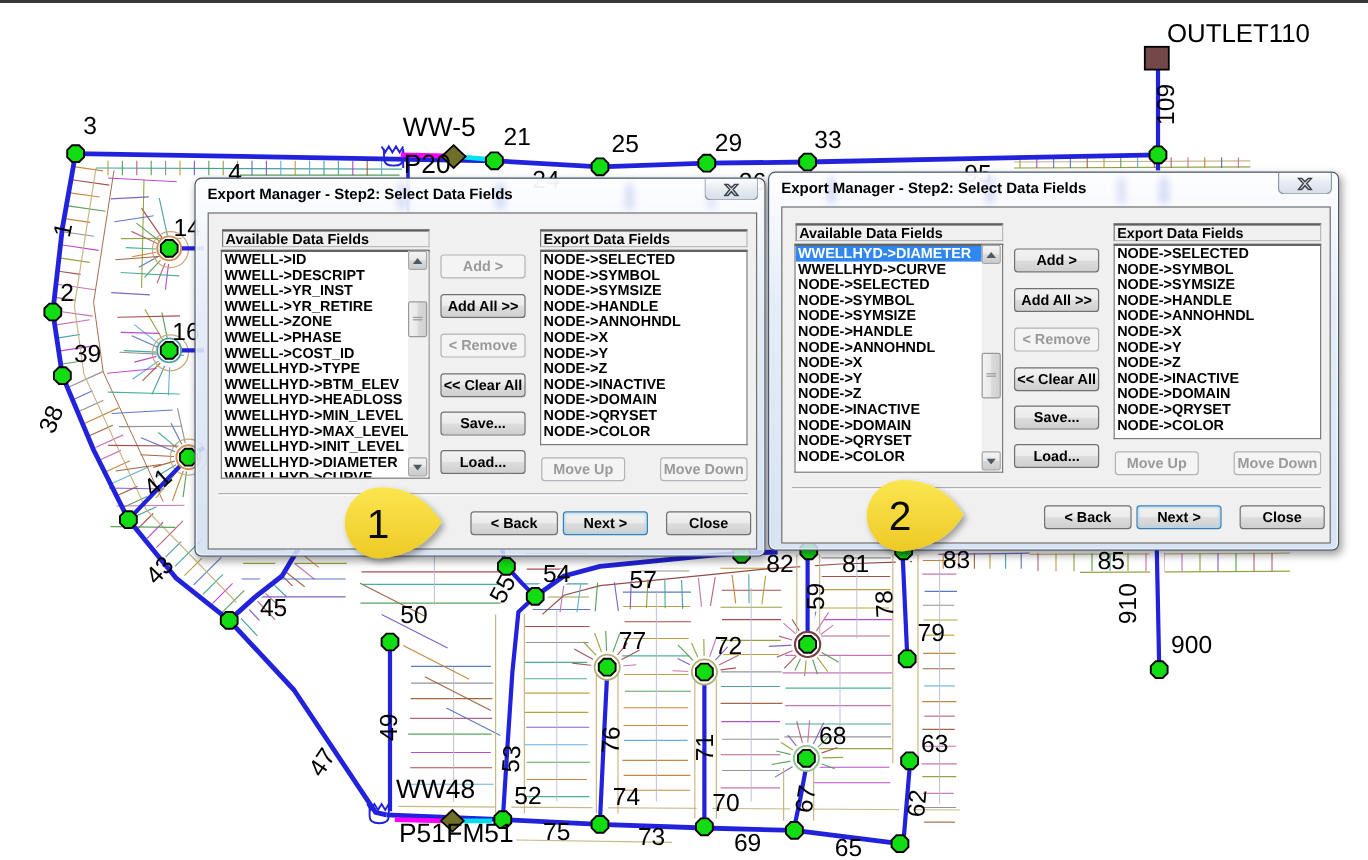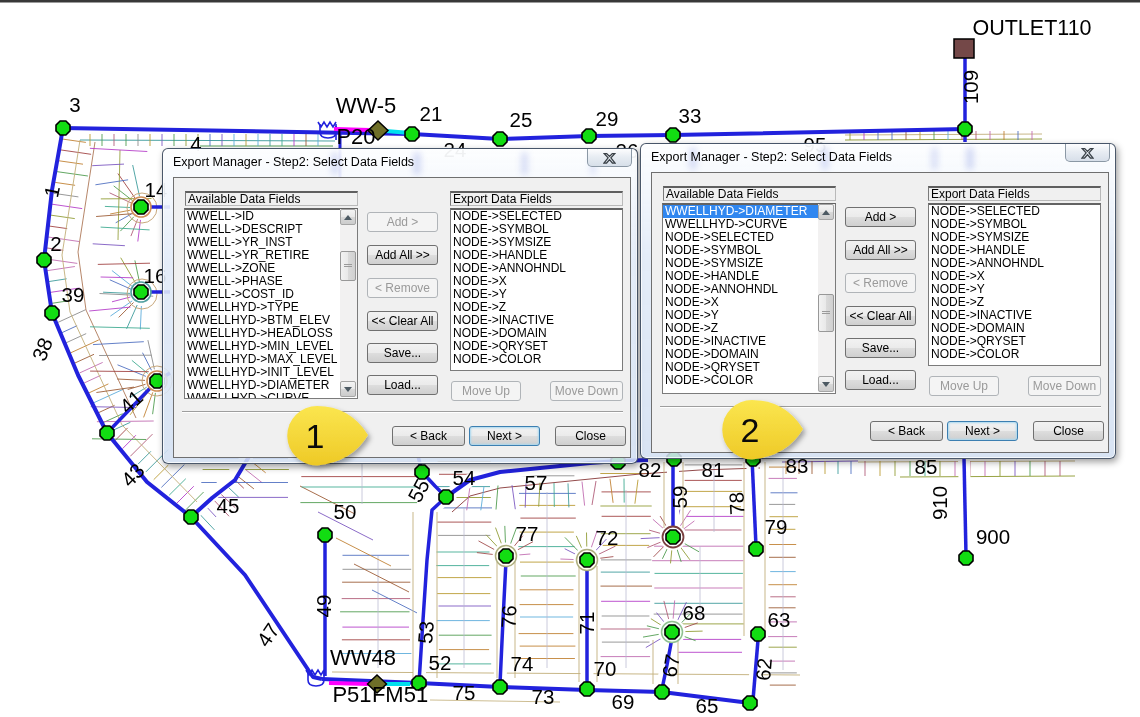--- a/index.html
+++ b/index.html
@@ -1,21 +1,21 @@
 <!DOCTYPE html>
 <html><head>
 <meta charset="utf-8">
 <style>
 html,body{margin:0;padding:0;background:#fff;width:1140px;height:717px;overflow:hidden;}
 *{box-sizing:border-box;}
 body{font-family:"Liberation Sans",sans-serif;position:relative;}
 #map{position:absolute;left:0;top:0;z-index:1;}
 .dlg{position:absolute;width:476px;height:316px;border:1px solid rgba(55,70,90,.9);border-radius:6px;
  background:linear-gradient(180deg,rgba(253,254,255,.95),rgba(226,235,248,.9) 35%,rgba(210,223,241,.88));
- box-shadow:inset 0 0 0 1px rgba(255,255,255,.75), 2px 3px 7px rgba(0,0,0,.38);z-index:10;}
+ box-shadow:inset 0 0 0 1px rgba(255,255,255,.75), 2px 3px 7px rgba(0,0,0,.38);z-index:10;font-weight:bold;}
 .title{position:absolute;left:10px;top:6px;font-size:12.5px;color:#000;white-space:nowrap;}
 .cbtn{position:absolute;left:424px;top:0px;width:45px;height:18px;border:1px solid #8b98a5;border-top:none;
  border-radius:0 0 5px 5px;background:linear-gradient(180deg,#fdfdfe,#e8edf3 45%,#d7dfe9);text-align:center;}
 .cbtn svg{margin-top:4px;}
 .panel{position:absolute;left:10px;top:28px;width:458px;height:281px;background:#f0f0f0;border:1px solid #6f6f6f;}
 .gbox{position:absolute;width:173px;height:15px;background:#f0f0f0;border:1px solid #b9b9b9;border-top:2px solid #5f5f5f;border-left:1px solid #7a7a7a;
  font-size:12px;color:#000;padding:0px 2px;line-height:12px;}
 .lb{position:absolute;background:#fff;border:1px solid #7b7b7b;border-top:2px solid #636363;overflow:hidden;}
 .li{height:13px;line-height:13px;font-size:12px;color:#000;white-space:nowrap;padding-left:2px;}
 .sel{background:#3087f0;color:#fff;}

